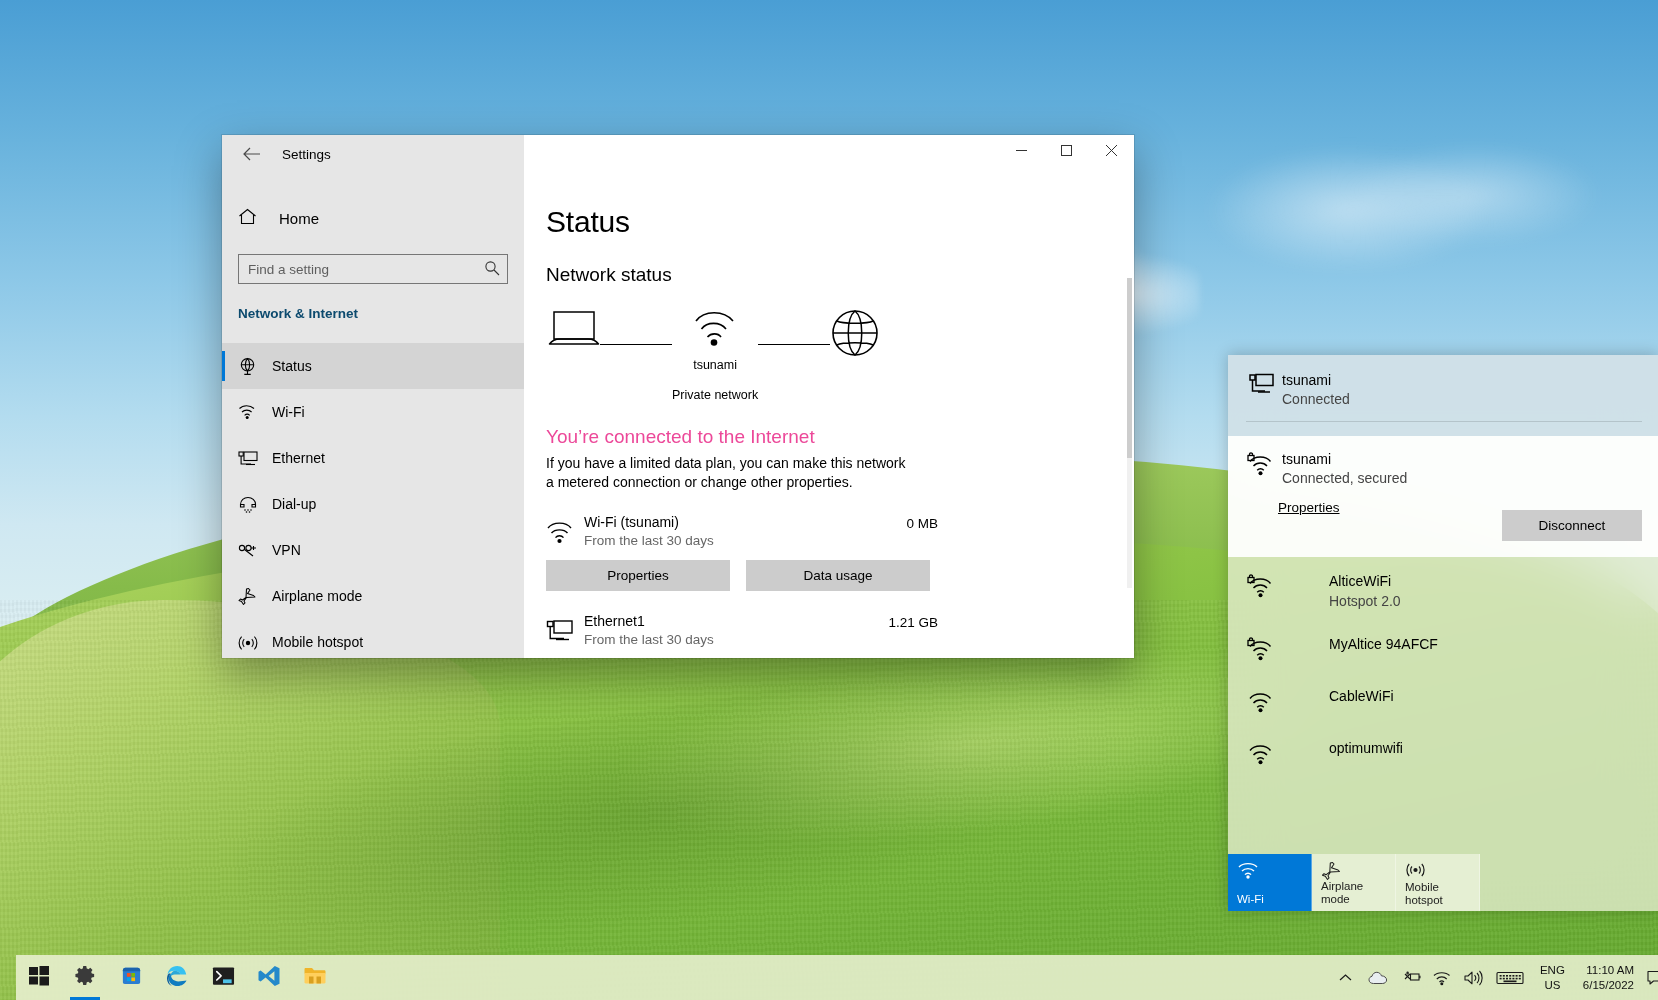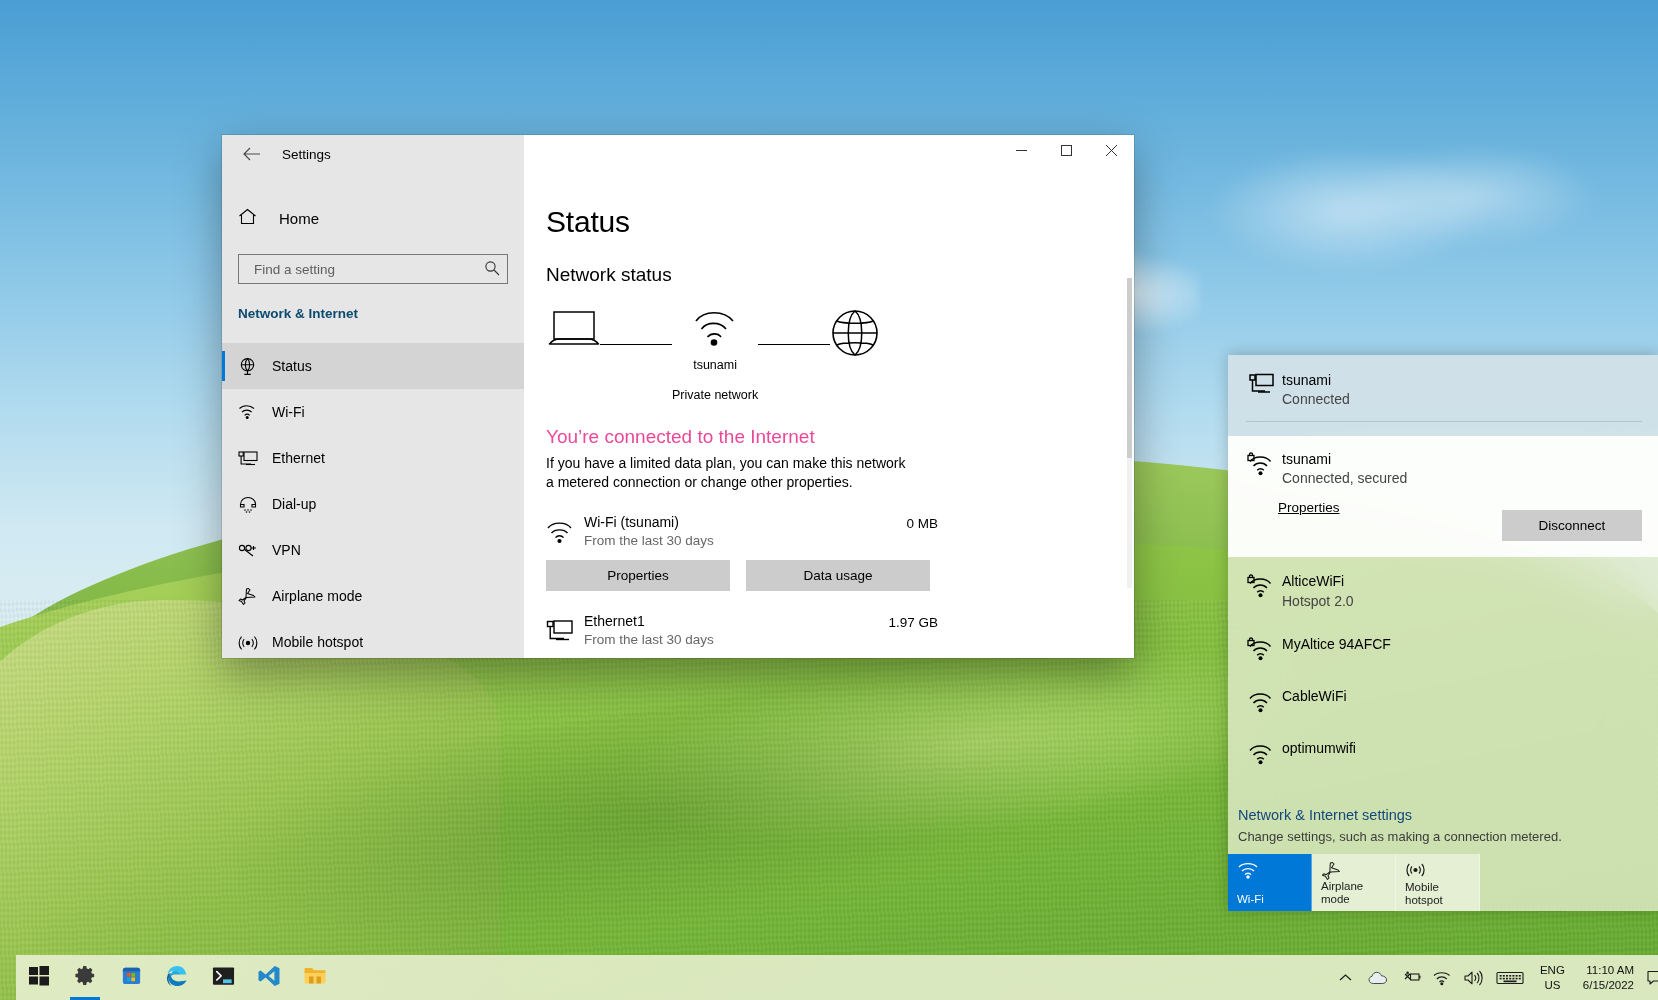--- a/index.html
+++ b/index.html
@@ -83,21 +83,21 @@
 
   .win-body { flex:1; display:flex; min-height:0; }
 
   
   .sidebar { width:302px; background:#e6e6e6; padding:0; position:relative; }
   .home-row { display:flex; align-items:center; height:40px; margin-top:25px; padding-left:16px; }
   .home-row .lbl { font-size:15px; color:#000; margin-left:22px; }
   .search-wrap { margin:16px 16px 0 16px; position:relative; }
   .search-box {
     width:270px; height:30px; background:#e6e6e6; border:1px solid #767676;
-    font-size:13.5px; color:#5a5a5a; padding:0 28px 0 15px; outline:none;
+    font-size:13.5px; color:#5a5a5a; padding:0 28px 0 9px; outline:none;
     font-family:"Liberation Sans", sans-serif;
   }
   .search-box::placeholder { color:#5e5e5e; }
   .search-icon-btn { position:absolute; right:8px; top:6px; color:#333; }
   .side-head { font-size:13.5px; font-weight:bold; color:#0c4a6e; padding:22px 0 0 16px; }
   .nav { margin-top:22px; }
   .nav-item {
     display:flex; align-items:center; height:46px; padding-left:16px; position:relative;
   }
   .nav-item.active { background:#d4d4d4; }
@@ -164,21 +164,21 @@
   .fly-status { font-size:14px; color:#444; margin-top:2px; }
   .fly-props {
     font-size:13.5px; color:#000; text-decoration:underline; margin:14px 0 0 50px; display:inline-block;
   }
   .disconnect-wrap { display:flex; justify-content:flex-end; padding:0 16px; margin-top:-6px; }
   .disconnect-btn {
     width:140px; height:31px; background:#ccc; border:none; font-size:13.5px; color:#000;
     font-family:"Liberation Sans", sans-serif;
   }
   .fly-list { flex:1; padding-top:2px; }
-  .fly-item { display:flex; align-items:flex-start; padding:13px 18px 13px 14px; }
+  .fly-item { display:flex; align-items:flex-start; padding:13px 18px 13px 14px;gap:47px; }
   .fly-settings { padding:10px 0 10px 10px; }
   .fly-settings-link { font-size:14.5px; color:#16477a; padding-left:0; }
   .fly-settings-sub { font-size:13px; color:#3c3c3c; margin-top:5px; }
   .qa-row { display:flex; height:57px; }
   .qa-tile {
     width:84px; height:57px; background:rgba(245,248,232,.62);
     position:relative; border-right:1px solid rgba(255,255,255,.35);
   }
   .qa-tile.on { background:#0078d7; }
   .qa-ico { position:absolute; left:9px; top:7px; color:#1b1b1b; }
@@ -420,21 +420,21 @@
               <rect x="8" y="2" width="18" height="12" fill="none" stroke="#000" stroke-width="1.4"></rect>
               <rect x="1.5" y="2.5" width="5.5" height="5" fill="none" stroke="#000" stroke-width="1.4"></rect>
               <path d="M4.2 7.5 V19.5 H18" fill="none" stroke="#000" stroke-width="1.4"></path>
               <path d="M10 20.5 H23" stroke="#000" stroke-width="1.4"></path>
             </svg>
         </div>
         <div class="usage-text">
           <div class="usage-name">Ethernet1</div>
           <div class="usage-sub">From the last 30 days</div>
         </div>
-        <div class="usage-val">1.97 GB</div>
+        <div class="usage-val">1.21 GB</div>
       </div>
       <div class="btn-row">
         <button class="wbtn2">Properties</button>
         <button class="wbtn2">Data usage</button>
       </div>
 
       <div class="scroll-track"></div>
       <div class="scroll-thumb"></div>
     </div>
   </div>
@@ -536,24 +536,20 @@
             <path d="M10.2 18.3 C12.1 16.2 14.9 16.2 16.8 18.3" fill="none" stroke="#000" stroke-width="1.4"></path>
             <circle cx="13.5" cy="21.3" r="2" fill="#000"></circle>
           </svg>
       </div>
       <div class="fly-txt">
         <div class="fly-name">optimumwifi</div>
       </div>
     </div>
   </div>
 
-  <div class="fly-settings">
-    <a class="fly-settings-link">Network &amp; Internet settings</a>
-    <div class="fly-settings-sub">Change settings, such as making a connection metered.</div>
-  </div>
 
   <div class="qa-row">
     <div class="qa-tile on">
       <span class="qa-ico">
         <svg width="22" height="18" viewBox="0 0 22 18">
             <path d="M2 6 C6 1.5 16 1.5 20 6" fill="none" stroke="currentColor" stroke-width="1.4"></path>
             <path d="M5 10 C8 6.8 14 6.8 17 10" fill="none" stroke="currentColor" stroke-width="1.4"></path>
             <path d="M8 13.6 C9.6 11.8 12.4 11.8 14 13.6" fill="none" stroke="currentColor" stroke-width="1.4"></path>
             <circle cx="11" cy="16" r="1.7" fill="currentColor"></circle>
           </svg>

